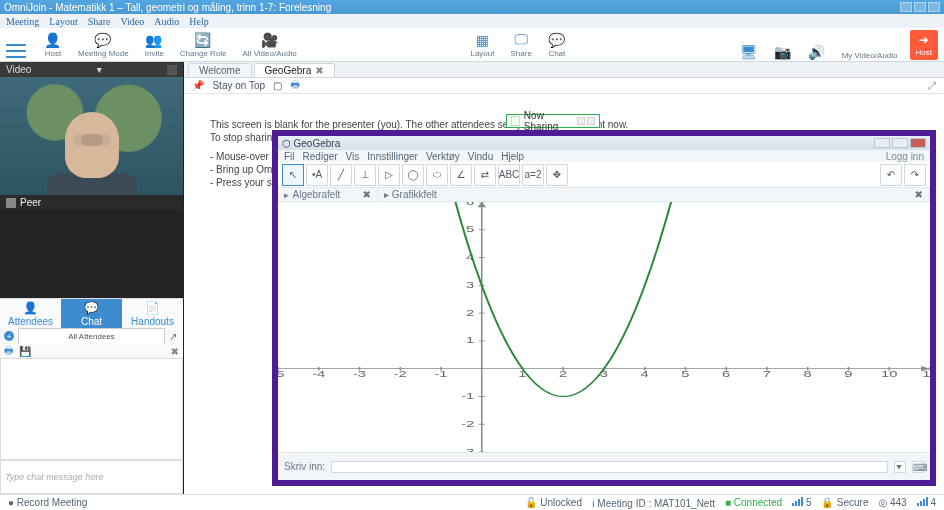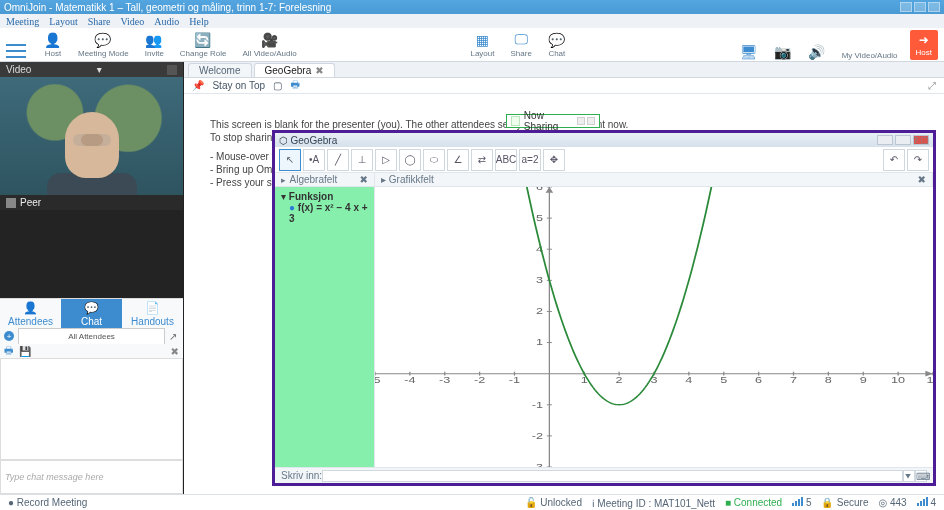--- a/index.html
+++ b/index.html
@@ -53,21 +53,21 @@
   .stay { height:16px; background:#fff; border-bottom:1px solid #e0e6ec; display:flex; align-items:center; gap:8px; padding:0 8px; font-size:9px; color:#445566;}
   .stay .pin { color:#e67e22;}
   .stay .pr { color:#3d8ccf;}
   .stay .expand { margin-left:auto; color:#888;}
   .canvas { flex:1; background:#fff; position:relative; }
   .instr { position:absolute; left:26px; top:24px; font-size:9px; color:#444; line-height:13px;}
   .nowshare { position:absolute; left:322px; top:20px; width:94px; height:14px; background:#fff; border:1px solid #2fae4f; display:flex; align-items:center; font-size:8px; color:#333; padding:0 4px; gap:4px;}
   .nowshare .pen { width:10px;height:10px;background:#efe; border:1px solid #bde3bf;}
   .nowshare .end { margin-left:auto; display:flex; gap:2px;}
   .nowshare .eb { width:8px;height:8px; background:#eee; border:1px solid #cfcfcf;}
-  .geo { position:absolute; left:88px; top:36px; right:8px; bottom:8px; border:3px solid #4c1d95; background:#86efac; display:flex; flex-direction:column;}
+  .geo { position:absolute; left:88px; top:36px; right:8px; bottom:8px; border:6px solid #4c1d95; background:#fef9c3; display:flex; flex-direction:column;}
   .geo-title { height:14px; background:linear-gradient(#e8eef5,#d6e1ec); display:flex; align-items:center; padding:0 4px; font-size:9px; color:#334455; justify-content:space-between;}
   .geo-title .gbtns { display:flex; gap:2px;}
   .gbtn { width:16px; height:10px; background:#eaedf1; border:1px solid #bcc6d0;}
   .gbtn.close { background:#d9534f;}
   .geo-menu { height:12px; background:#f3f6f9; font-size:9px; color:#556677; display:flex; align-items:center; gap:8px; padding:0 6px; justify-content:space-between;}
   .geo-menu .mnul { display:flex; gap:8px;}
   .geo-menu .login { color:#7a8a99;}
   .geo-tools { height:26px; background:#fff; border-bottom:1px solid #e0e6ec; display:flex; align-items:center; padding:0 4px; gap:2px;}
   .tbtn { width:22px;height:22px; border:1px solid #cfd7df; background:#fff; display:flex;align-items:center;justify-content:center; color:#556; font-size:10px;}
   .tbtn.sel { border-color:#3d8ccf; background:#eef6fd;}
@@ -75,21 +75,21 @@
   .geo-cols { height:14px; background:#f3f6f9; display:flex; border-bottom:1px solid #e0e6ec;}
   .colhdr { font-size:9px; color:#667788; display:flex;align-items:center; padding:0 6px; gap:4px; border-right:1px solid #e0e6ec;}
   .colhdr.alg { width:100px;}
   .colhdr.gfx { flex:1; justify-content:space-between;}
   .geo-body { flex:1; display:flex; overflow:hidden;}
   .algebra { width:100px; border-right:1px solid #e0e6ec; padding:4px 6px; font-size:9px; color:#333;}
   .algebra .fn { color:#333; margin-left:8px;}
   .algebra .bullet { color:#2a7dd4; }
   .graph { flex:1; position:relative; background:#fff;}
   .graph svg { width:100%; height:100%;}
-  .inputbar { height:16px; background:#f3f6f9; border-top:1px solid #e0e6ec; display:flex; align-items:center; padding:0 6px; font-size:9px; color:#667788;}
+  .inputbar { height:28px; background:#f3f6f9; border-top:1px solid #e0e6ec; display:flex; align-items:center; padding:0 6px; gap:6px; font-size:9px; color:#667788;}
   .inputbar .ibox { flex:1; height:12px; background:#fff; border:1px solid #d0d7df;}
   .inputbar .ibtn { width:12px;height:12px;border:1px solid #cfd7df;background:#fff;}
   .status { position:absolute; bottom:0; left:0; right:0; height:16px; background:#fff; border-top:1px solid #d9e0e7; display:flex; align-items:center; padding:0 8px; font-size:8.5px; color:#556677; gap:12px;}
   .status .r { margin-left:auto; display:flex; gap:10px; align-items:center;}
   .bars { display:inline-flex; align-items:flex-end; gap:1px;}
   .bars span { width:2px; background:#3d8ccf;}
   .bars span:nth-child(1){height:3px}.bars span:nth-child(2){height:5px}.bars span:nth-child(3){height:7px}.bars span:nth-child(4){height:9px}
   .grn { color:#2fae4f;}
   .help { position:absolute; right:4px; top:2px; font-size:9px; color:#888; display:flex; gap:6px;}
 </style>
@@ -261,20 +261,32 @@
       </div>
 
       <div class="geo">
         <div class="geo-title">
           <span>⬡ <span>GeoGebra</span></span>
           <div class="gbtns">
             <div class="gbtn"></div>
             <div class="gbtn"></div>
             <div class="gbtn close"></div>
           </div>
+        </div>
+        <div class="geo-menu">
+          <div class="mnul">
+            <span>Fil</span>
+            <span>Rediger</span>
+            <span>Vis</span>
+            <span>Innstillinger</span>
+            <span>Verktøy</span>
+            <span>Vindu</span>
+            <span>Hjelp</span>
+          </div>
+          <span class="login">Logg inn</span>
         </div>
         <div class="geo-tools">
           <div class="tbtn sel">↖</div>
           <div class="tbtn">•A</div>
           <div class="tbtn">╱</div>
           <div class="tbtn">⊥</div>
           <div class="tbtn">▷</div>
           <div class="tbtn">◯</div>
           <div class="tbtn">⬭</div>
           <div class="tbtn">∠</div>
@@ -289,24 +301,20 @@
           <div class="help">? ▢</div>
         </div>
         <div class="geo-cols">
           <div class="colhdr alg">▸ <span>Algebrafelt</span><span style="margin-left:auto">✖</span></div>
           <div class="colhdr gfx">
               <span>▸ <span>Grafikkfelt</span></span>
               <span>✖</span>
             </div>
         </div>
         <div class="geo-body">
-          <div class="algebra">
-            <div>▾ <b>Funksjon</b></div>
-            <div class="fn"><span class="bullet">●</span> <b>f(x) = x² − 4 x + 3</b></div>
-          </div>
           <div class="graph">
             <svg id="plot" viewBox="0 0 440 290" preserveAspectRatio="none">
                 <line x1="0" y1="193.33333333333334" x2="440" y2="193.33333333333334" stroke="#888" stroke-width="1"></line>
                 <line x1="137.5" y1="0" x2="137.5" y2="290" stroke="#888" stroke-width="1"></line>
                 <line x1="0" y1="191.33333333333334" x2="0" y2="195.33333333333334" stroke="#888"></line>
                 <text x="0" y="203.33333333333334" font-size="7" fill="#666" text-anchor="middle">-5</text>
                 <line x1="27.5" y1="191.33333333333334" x2="27.5" y2="195.33333333333334" stroke="#888"></line>
                 <text x="27.5" y="203.33333333333334" font-size="7" fill="#666" text-anchor="middle">-4</text>
                 <line x1="55" y1="191.33333333333334" x2="55" y2="195.33333333333334" stroke="#888"></line>
                 <text x="55" y="203.33333333333334" font-size="7" fill="#666" text-anchor="middle">-3</text>

